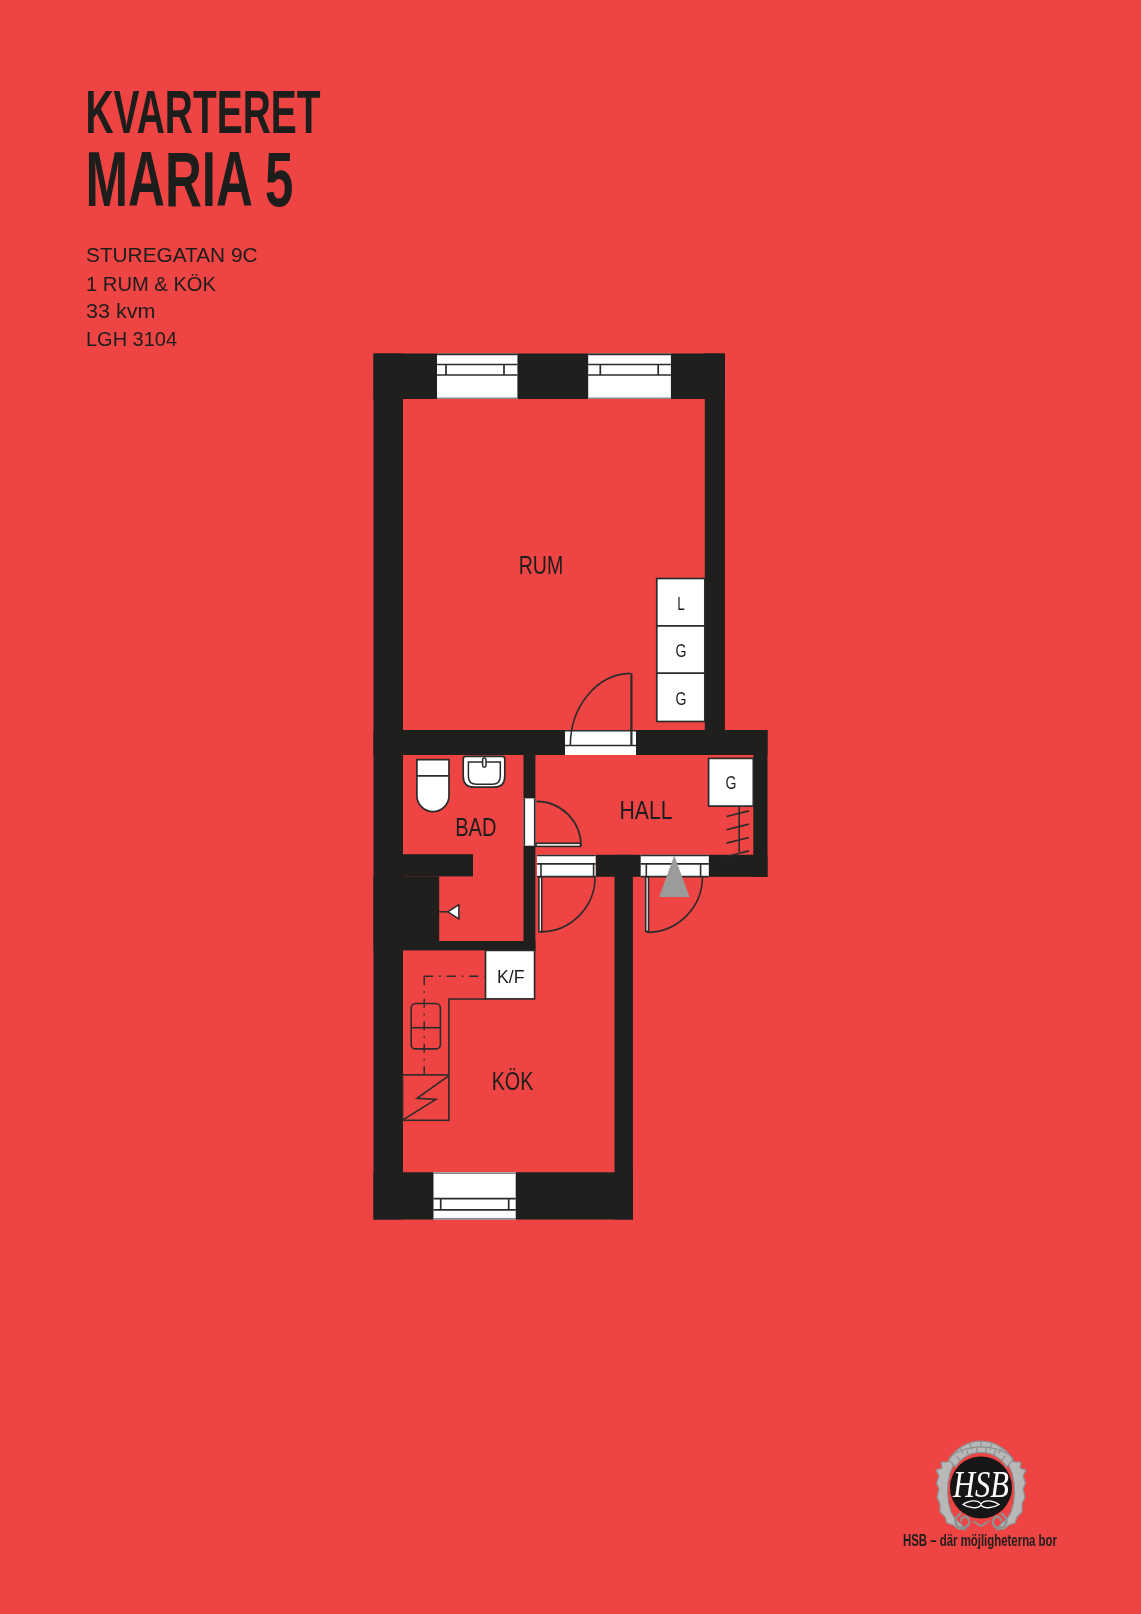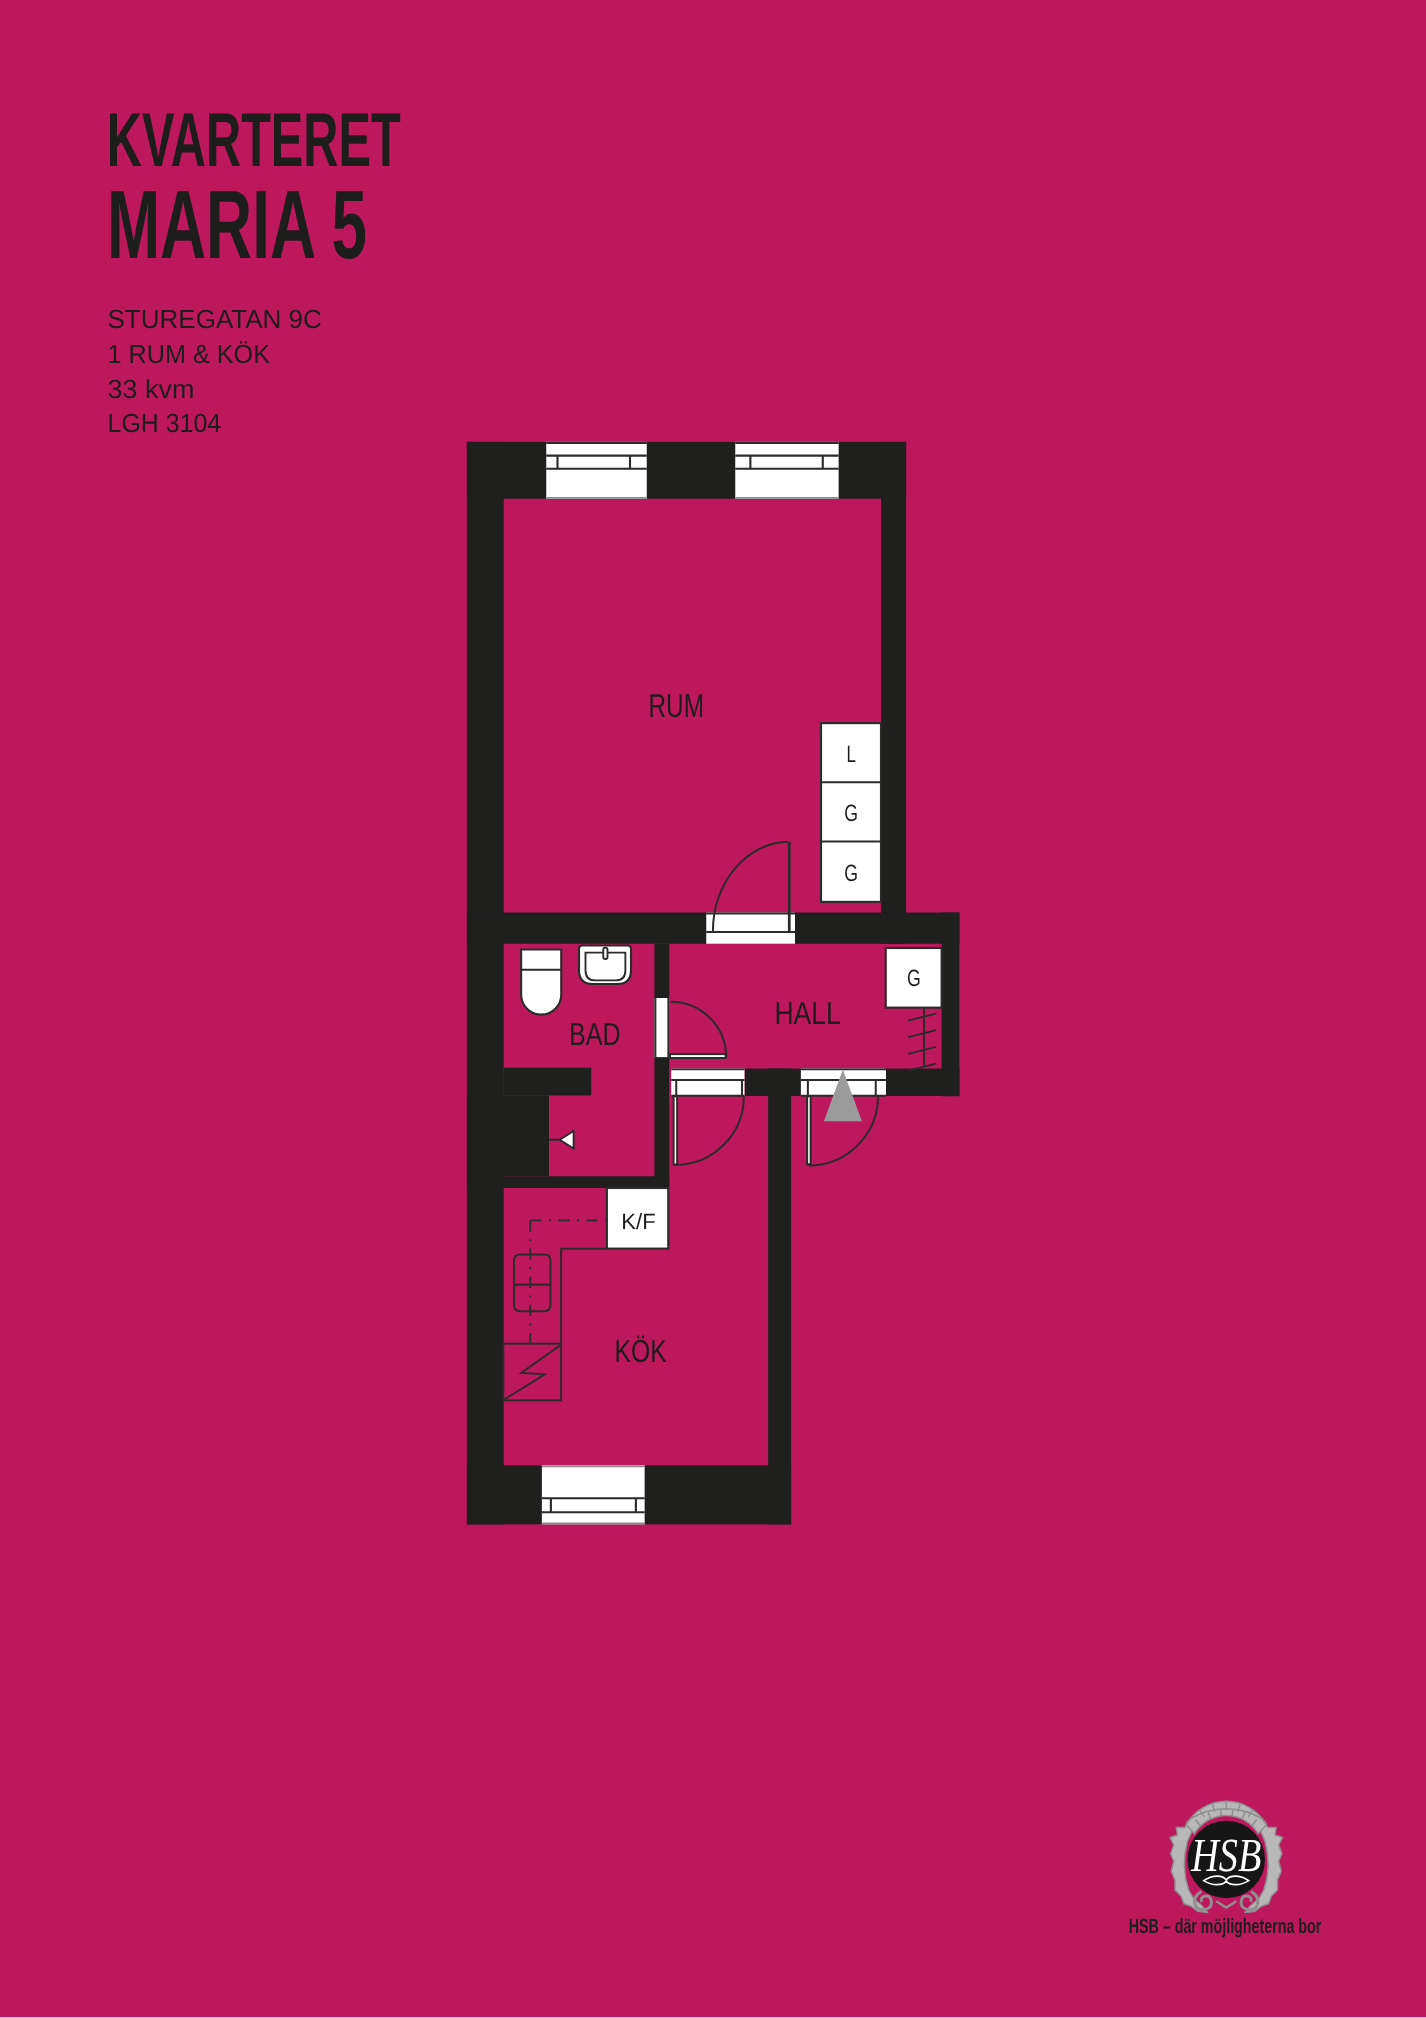--- a/index.html
+++ b/index.html
@@ -1,16 +1,16 @@
 <!DOCTYPE html>
 <html><head>
 <meta charset="utf-8">
 <style>
   html,body{margin:0;padding:0;background:#ffffff;}
-  .page{position:relative;width:1141px;height:1614px;background:#be185d;overflow:hidden;
+  .page{position:relative;width:1141px;height:1614px;background:#ef4444;overflow:hidden;
         font-family:"Liberation Sans", sans-serif;filter:blur(0px);}
   svg{position:absolute;left:0;top:0;}
 </style>
 </head>
 <body>
 <div class="page">
 <svg width="1141" height="1614" viewBox="0 0 1141 1614">
   <g fill="#1d1d1b">
 
     <text x="85.5" y="132.8" font-size="61" font-weight="700" textLength="235" lengthAdjust="spacingAndGlyphs">KVARTERET</text>

